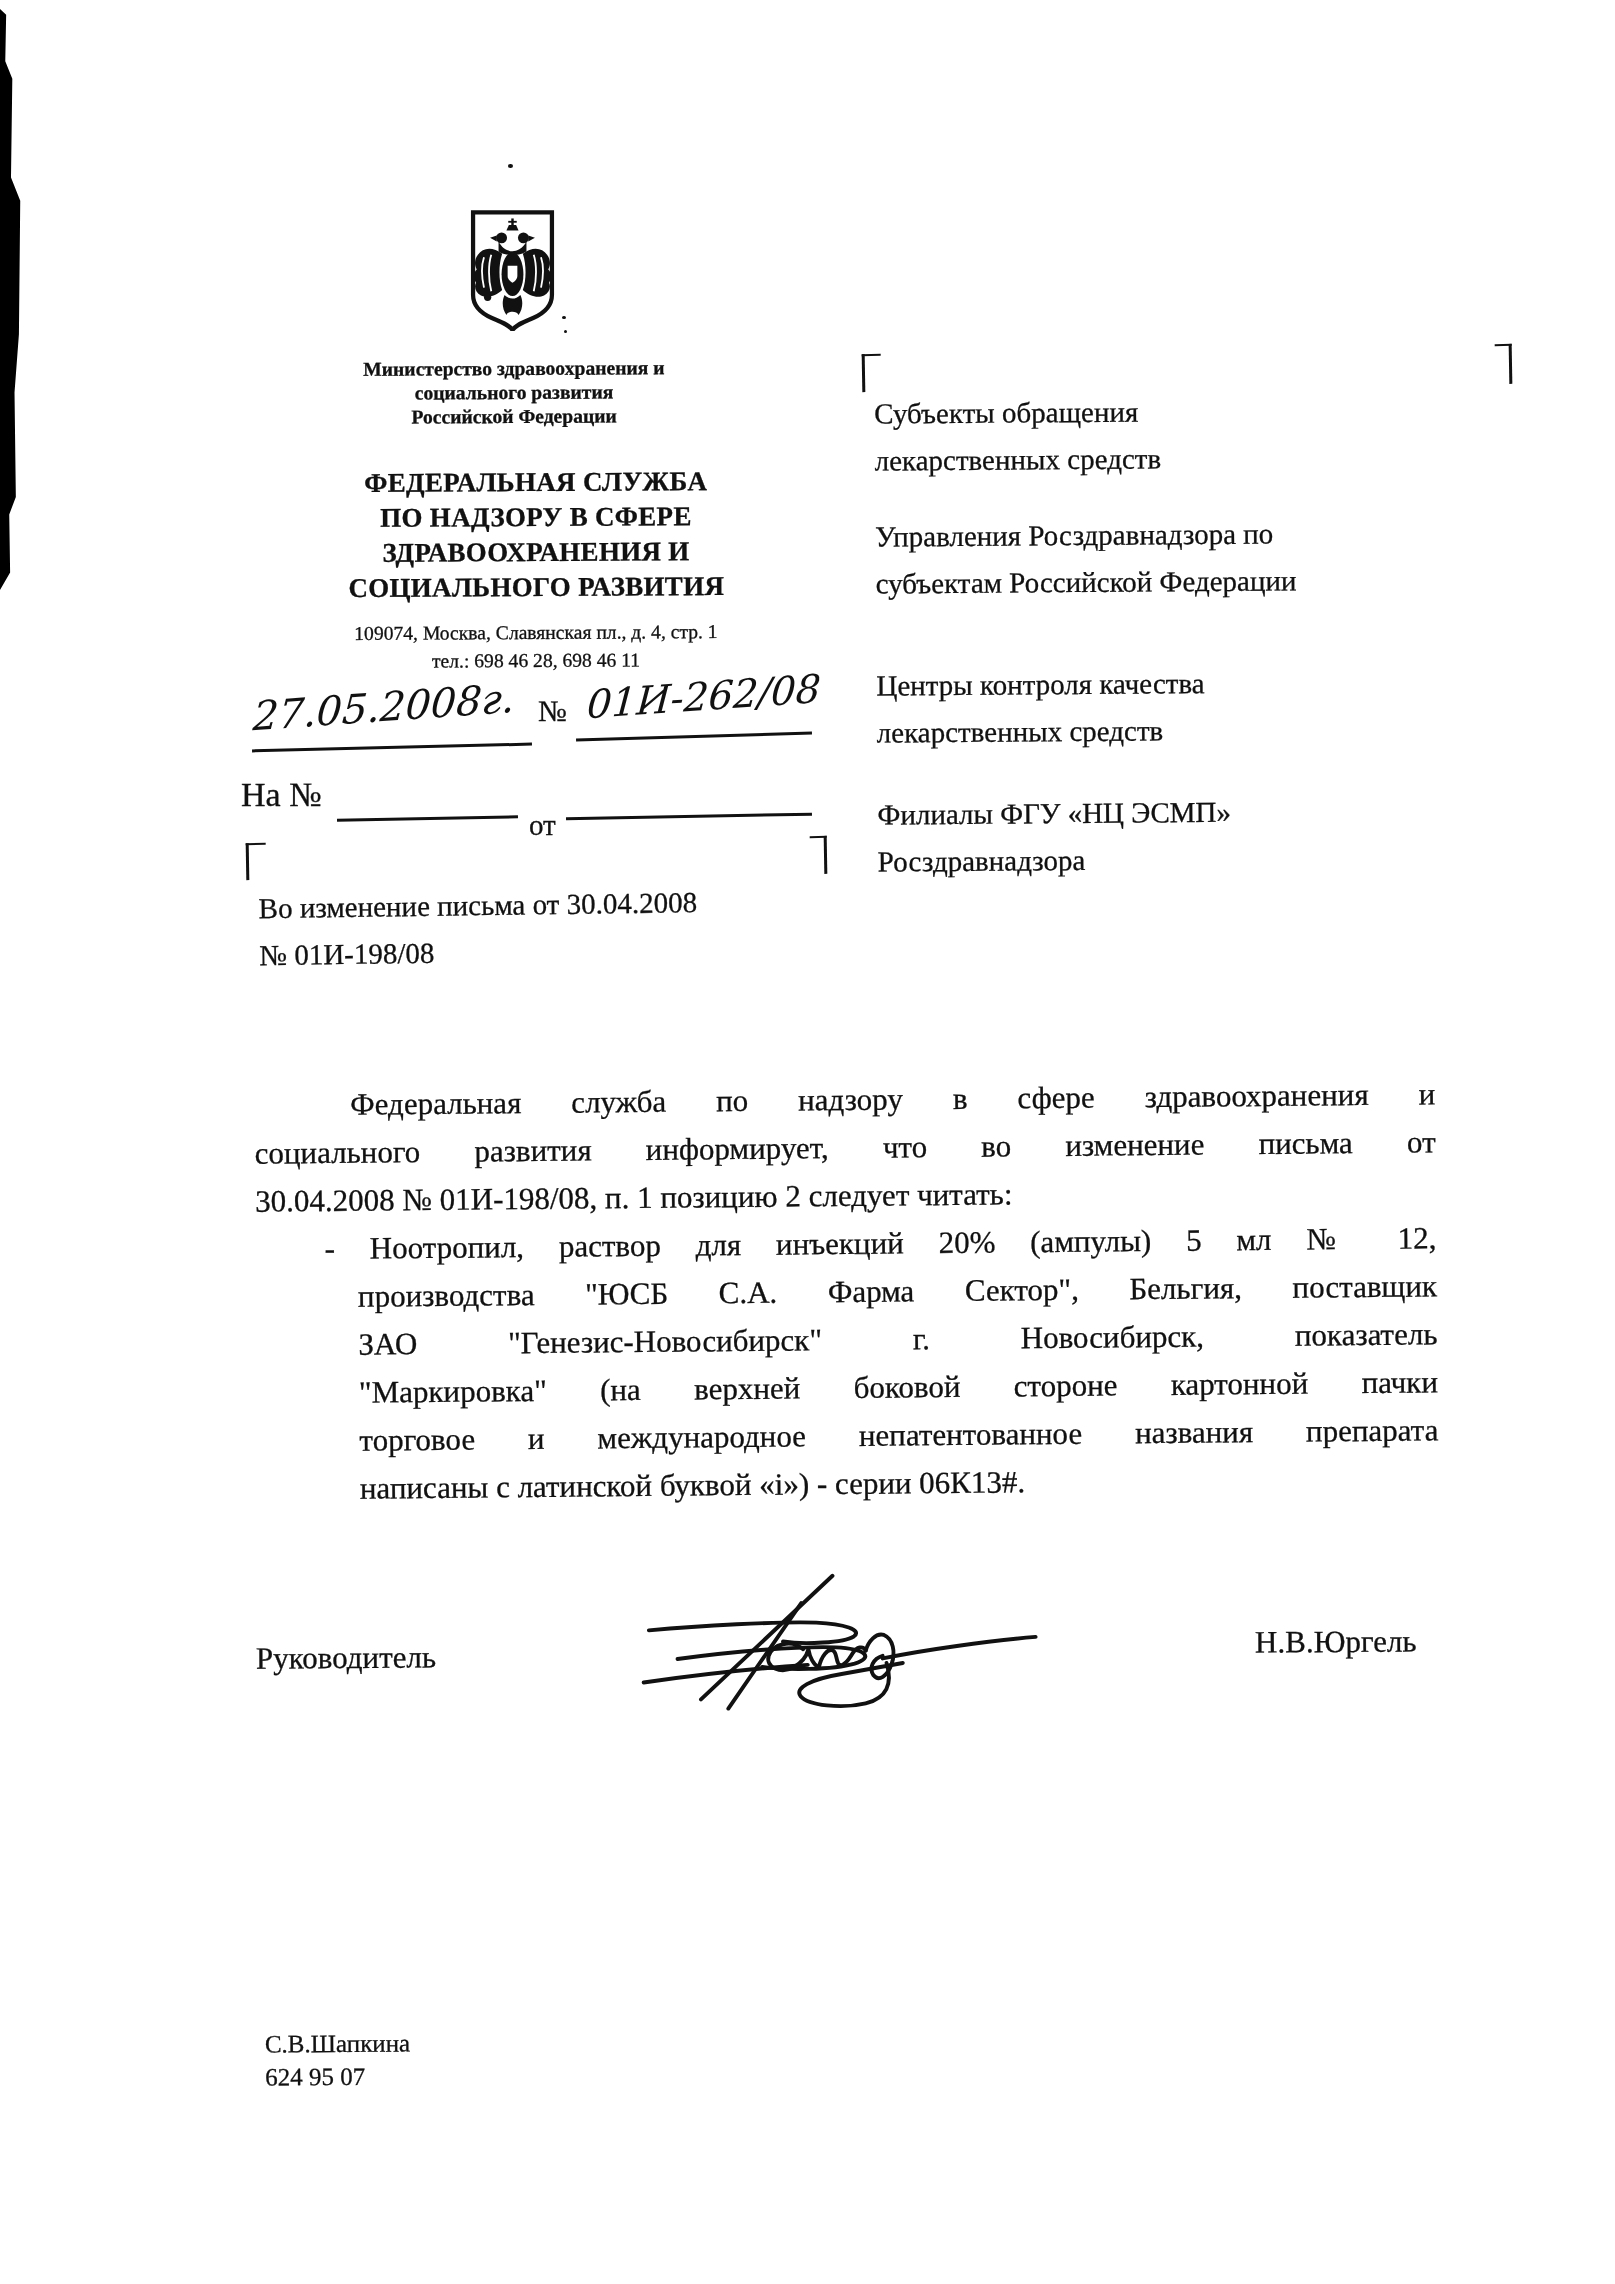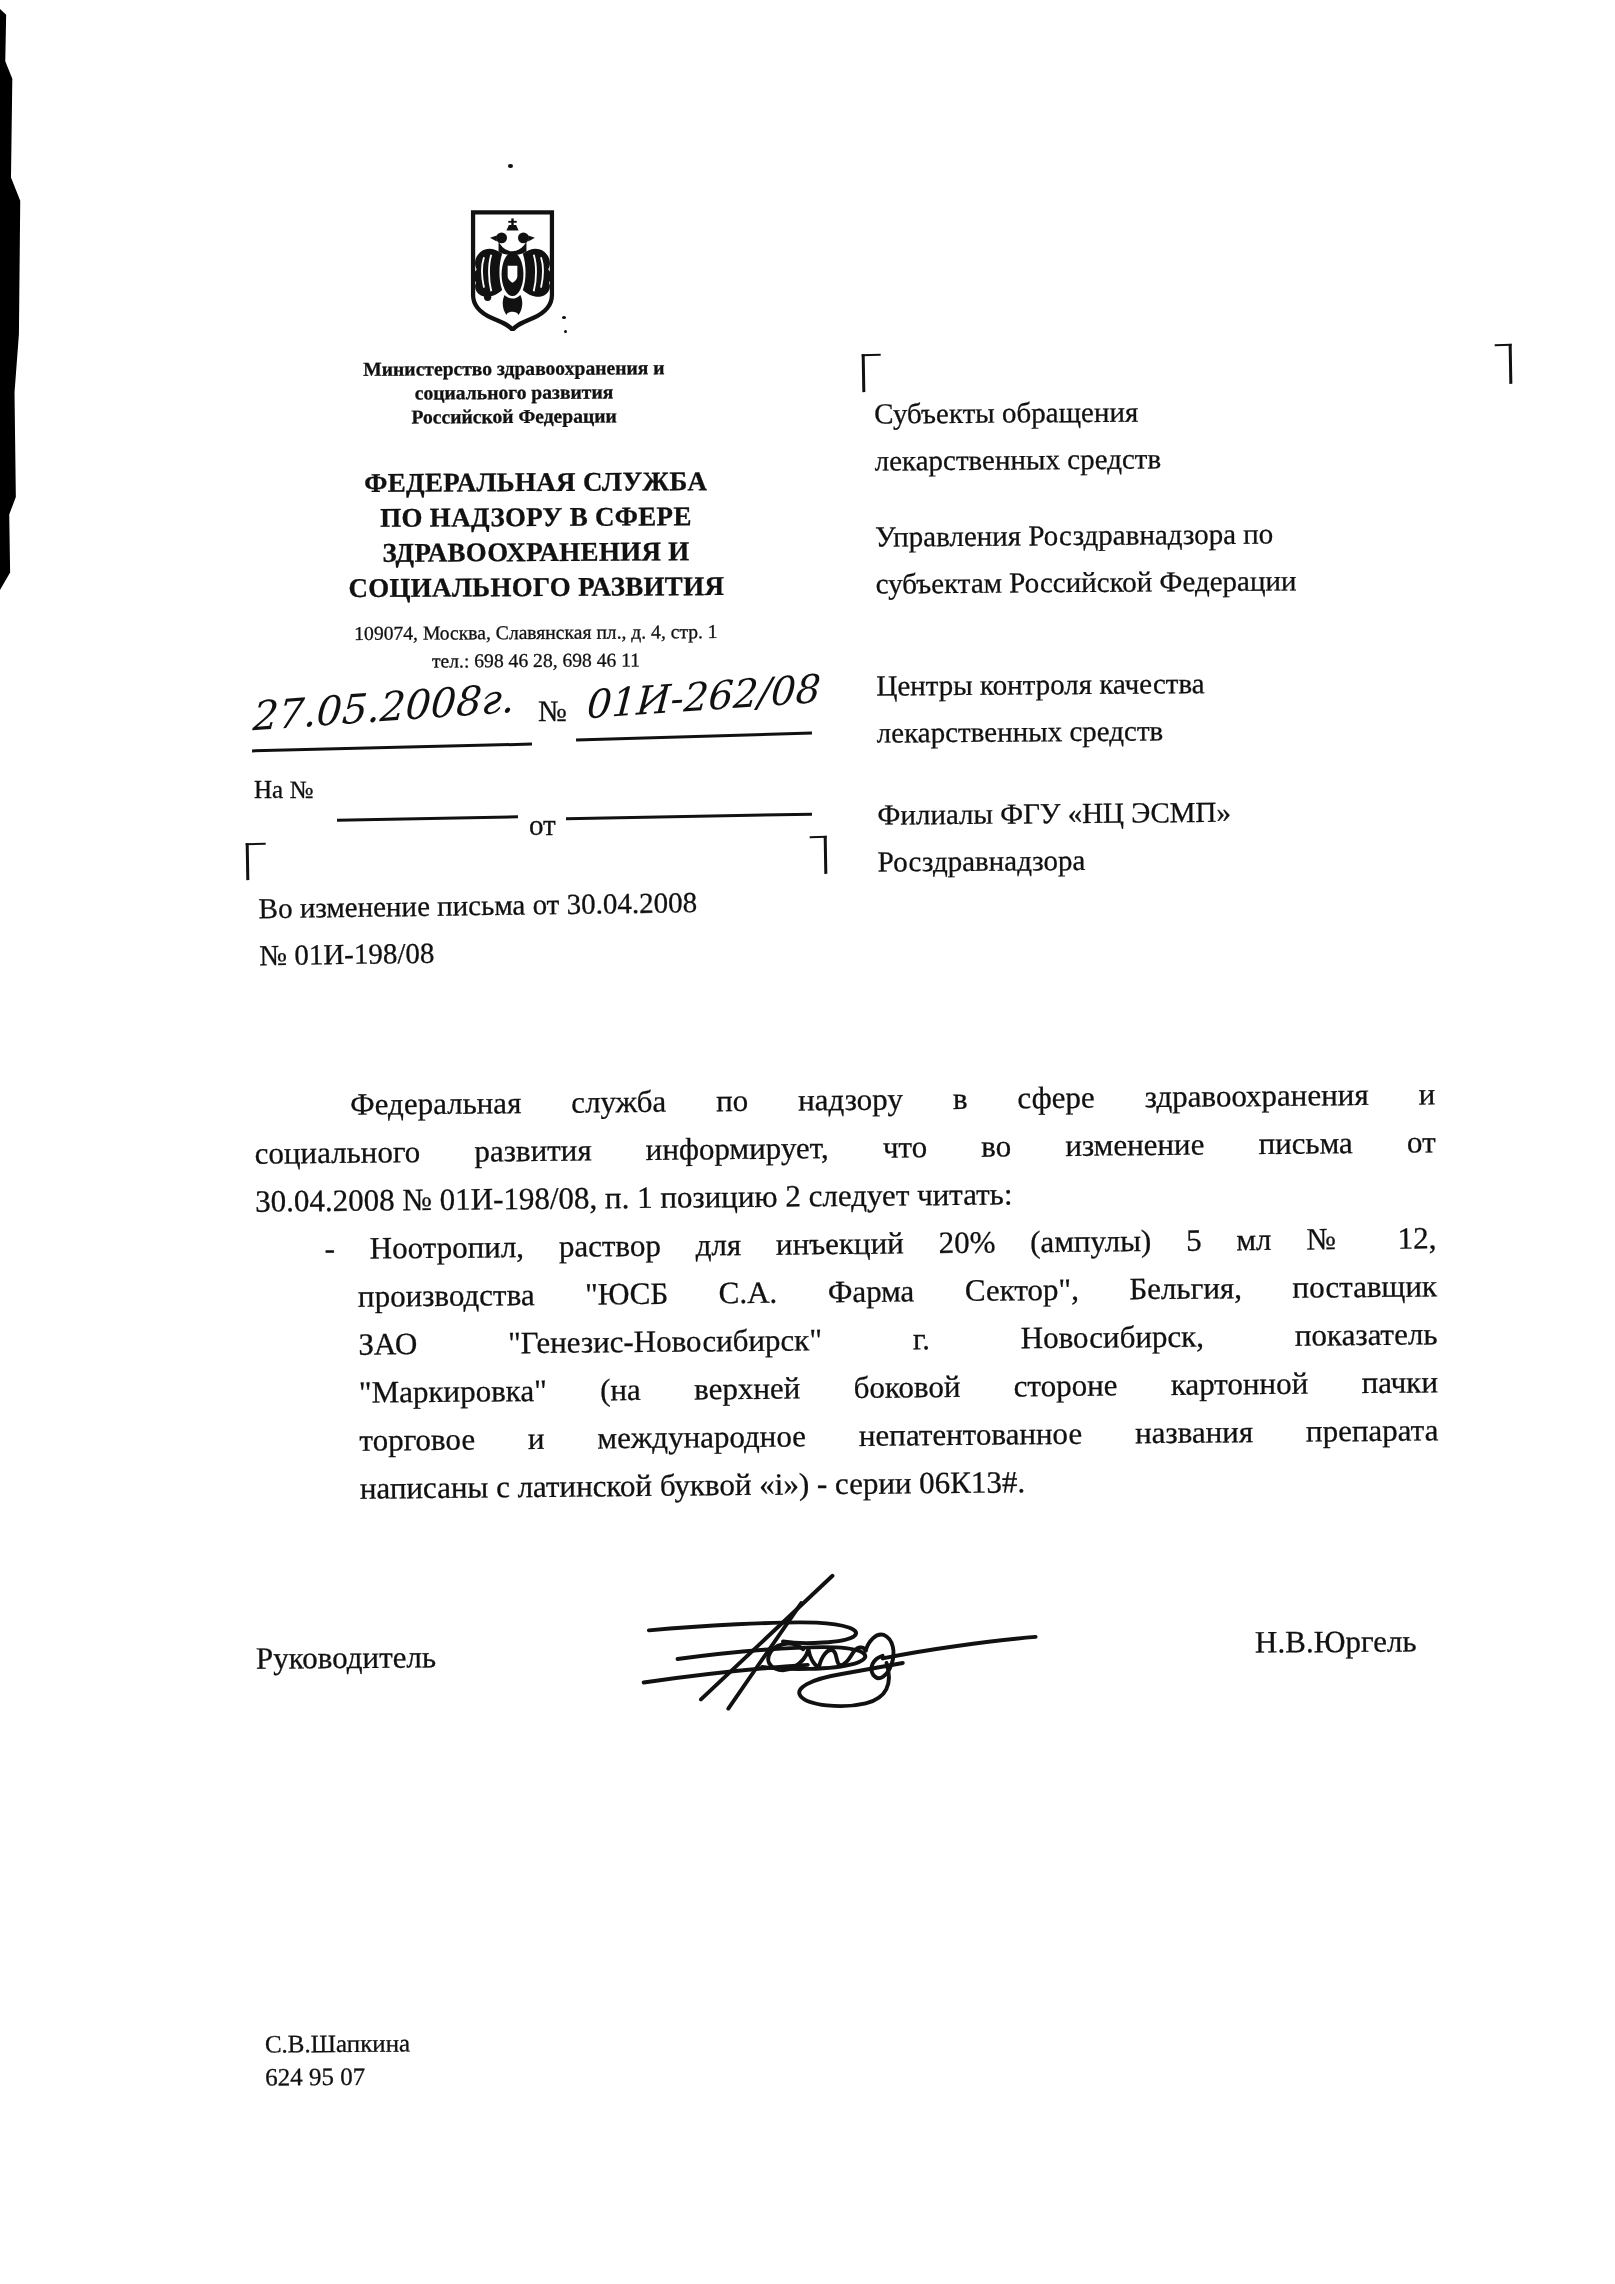--- a/index.html
+++ b/index.html
@@ -32,21 +32,21 @@
     font-size:19.6px;line-height:28px;transform:rotate(-0.3deg);}
 
   
   .hand{font-style:italic;font-family:"DejaVu Serif",serif;}
   #hand-date{left:253px;top:684px;font-size:40px;transform:rotate(-4deg) skewX(-8deg);}
   #num-sign{left:538px;top:694px;font-size:30px;}
   #hand-num{left:587px;top:674px;font-size:39px;transform:rotate(-4deg) skewX(-8deg);}
   .uline{position:absolute;height:2.6px;background:#111;}
   #u1{left:252px;top:746px;width:280px;transform:rotate(-1.4deg);}
   #u2{left:576px;top:735px;width:236px;transform:rotate(-1.7deg);}
-  #na-label{left:254px;top:776px;font-size:25px;}
+  #na-label{left:241px;top:776px;font-size:34px;}
   #ot-label{left:529px;top:778px;font-size:29px;margin-top:31px;}
   #u3{left:337px;top:817px;width:181px;transform:rotate(-1.1deg);}
   #u4{left:566px;top:815px;width:246px;transform:rotate(-1.1deg);}
 
   
   .brk{position:absolute;transform:rotate(-1deg);}
   .brk-tl{border-left:3.3px solid #111;border-top:2.6px solid #111;}
   .brk-tr{border-right:3.3px solid #111;border-top:2.6px solid #111;}
   #brk1{left:862px;top:354px;width:15.6px;height:36px;}
   #brk2{left:1495px;top:344px;width:14.3px;height:38px;}

